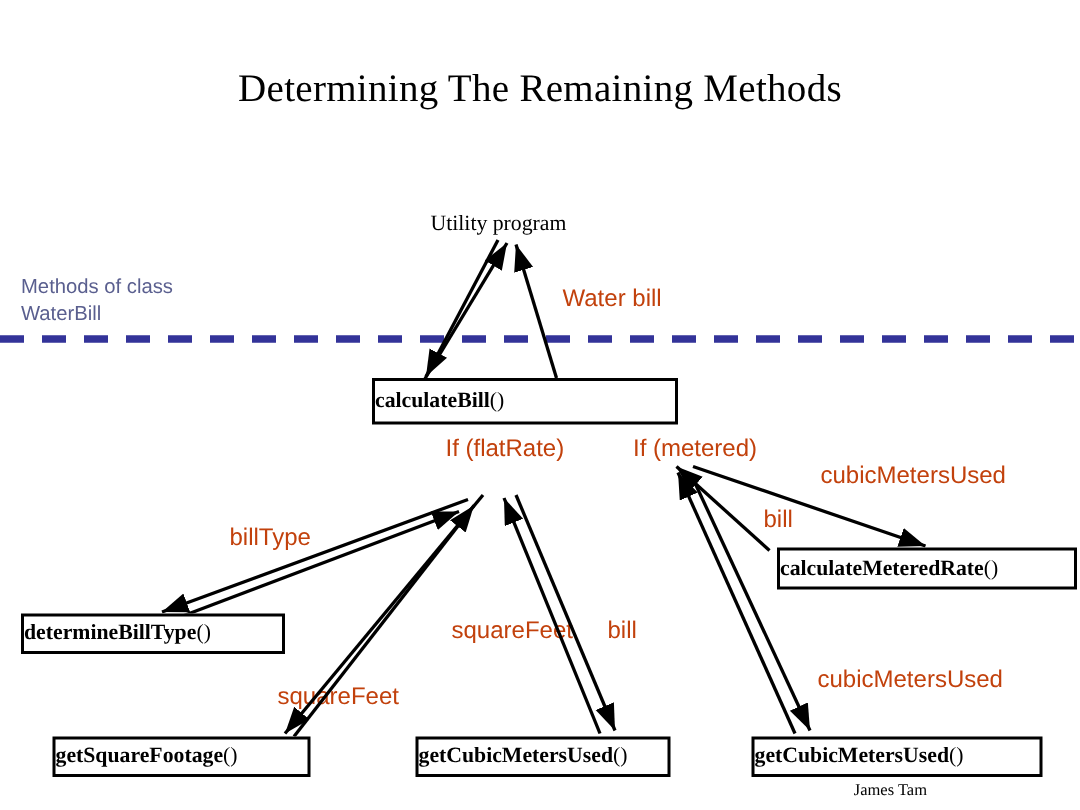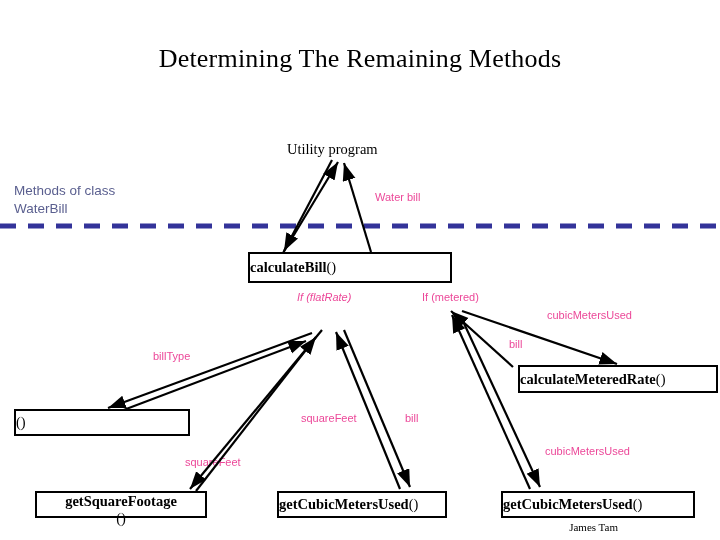--- a/index.html
+++ b/index.html
@@ -26,21 +26,21 @@
     position:absolute;box-sizing:border-box;
     border:2px solid #000;background:#fff;
     display:flex;align-items:center;justify-content:flex-start;
     font-family:"Liberation Serif", serif;font-weight:bold;font-size:14.5px;
     color:#000;white-space:nowrap;
   }
   .node .paren{font-weight:normal;}
 
   .plain{
     position:absolute;font-family:"Liberation Sans", sans-serif;
-    font-size:11px;color:#ec4899;white-space:nowrap;
+    font-size:16px;color:#c2410c;white-space:nowrap;
   }
   .headlabel{
     position:absolute;font-family:"Liberation Serif", serif;
     font-weight:normal;font-size:14.5px;color:#000;white-space:nowrap;
   }
   .footer{
     position:absolute;right:22px;top:521px;
     font-family:"Liberation Serif", serif;font-size:11px;color:#000;
     white-space:nowrap;
     margin-left:48px;
@@ -52,21 +52,21 @@
 
 <div id="slide">
 
   <div class="title">Determining The Remaining Methods</div>
 
   <div class="swimlabel"><span>Methods of class</span><br><span>WaterBill</span></div>
 
   <div class="headlabel" style="left:287px;top:141px;">Utility program</div>
 
   <div class="plain" style="left:375px;top:191px;">Water bill</div>
-  <div class="plain" style="left:297px;top:291px;font-style:italic;">If (flatRate)</div>
+  <div class="plain" style="left:297px;top:291px;">If (flatRate)</div>
   <div class="plain" style="left:422px;top:291px;">If (metered)</div>
   <div class="plain" style="left:547px;top:309px;">cubicMetersUsed</div>
   <div class="plain" style="left:509px;top:338px;">bill</div>
   <div class="plain" style="left:153px;top:350px;">billType</div>
   <div class="plain" style="left:185px;top:456px;">squareFeet</div>
   <div class="plain" style="left:301px;top:412px;">squareFeet</div>
   <div class="plain" style="left:405px;top:412px;">bill</div>
   <div class="plain" style="left:545px;top:445px;">cubicMetersUsed</div>
 
   <svg class="edges" viewBox="0 0 720 540">
@@ -102,24 +102,25 @@
     <span>calculateBill</span>
       <span class="paren"> ()</span>
   </div>
 
   <div class="node" style="left:518px;top:365px;width:200px;height:28px;">
     <span>calculateMeteredRate</span>
       <span class="paren"> ()</span>
   </div>
 
   <div class="node" style="left:14px;top:409px;width:176px;height:27px;">
+    <span>determineBillType</span>
       <span class="paren"> ()</span>
   </div>
 
-  <div class="node" style="left:35px;top:491px;width:172px;height:27px;flex-direction:column;">
+  <div class="node" style="left:35px;top:491px;width:172px;height:27px;">
     <span>getSquareFootage</span>
       <span class="paren"> ()</span>
   </div>
 
   <div class="node" style="left:277px;top:491px;width:170px;height:27px;">
     <span>getCubicMetersUsed</span>
       <span class="paren"> ()</span>
   </div>
 
   <div class="node" style="left:501px;top:491px;width:194px;height:27px;">

